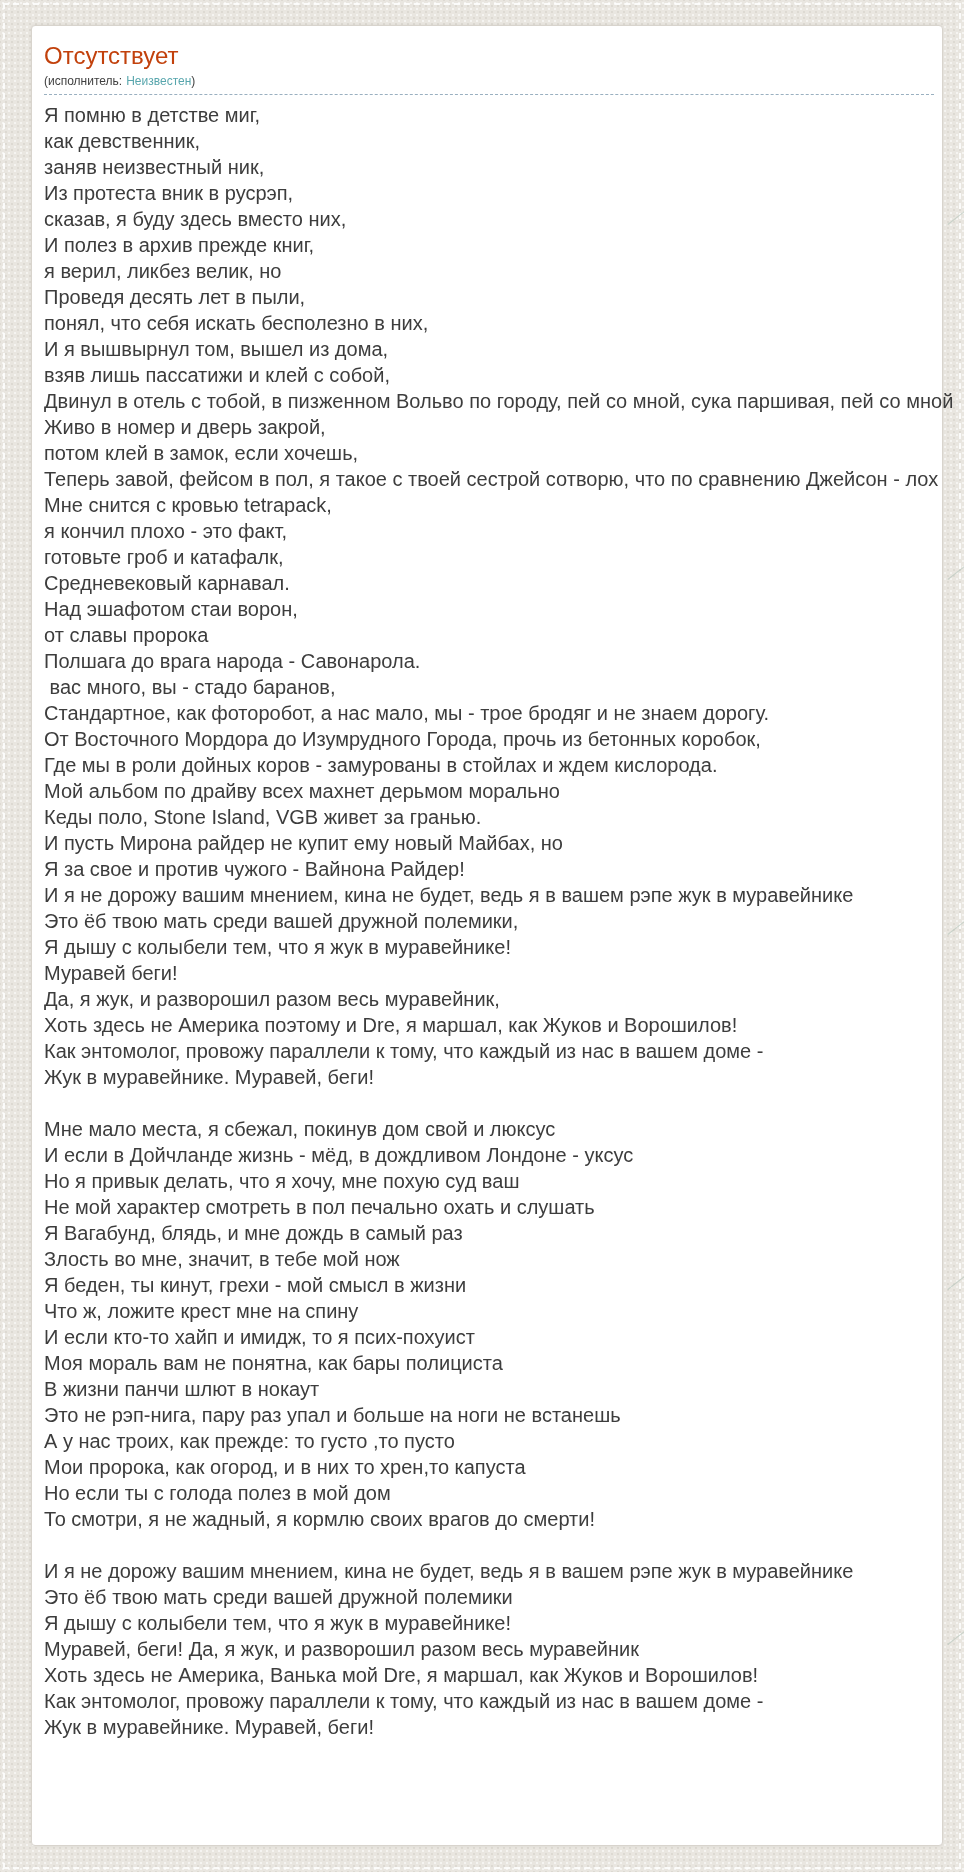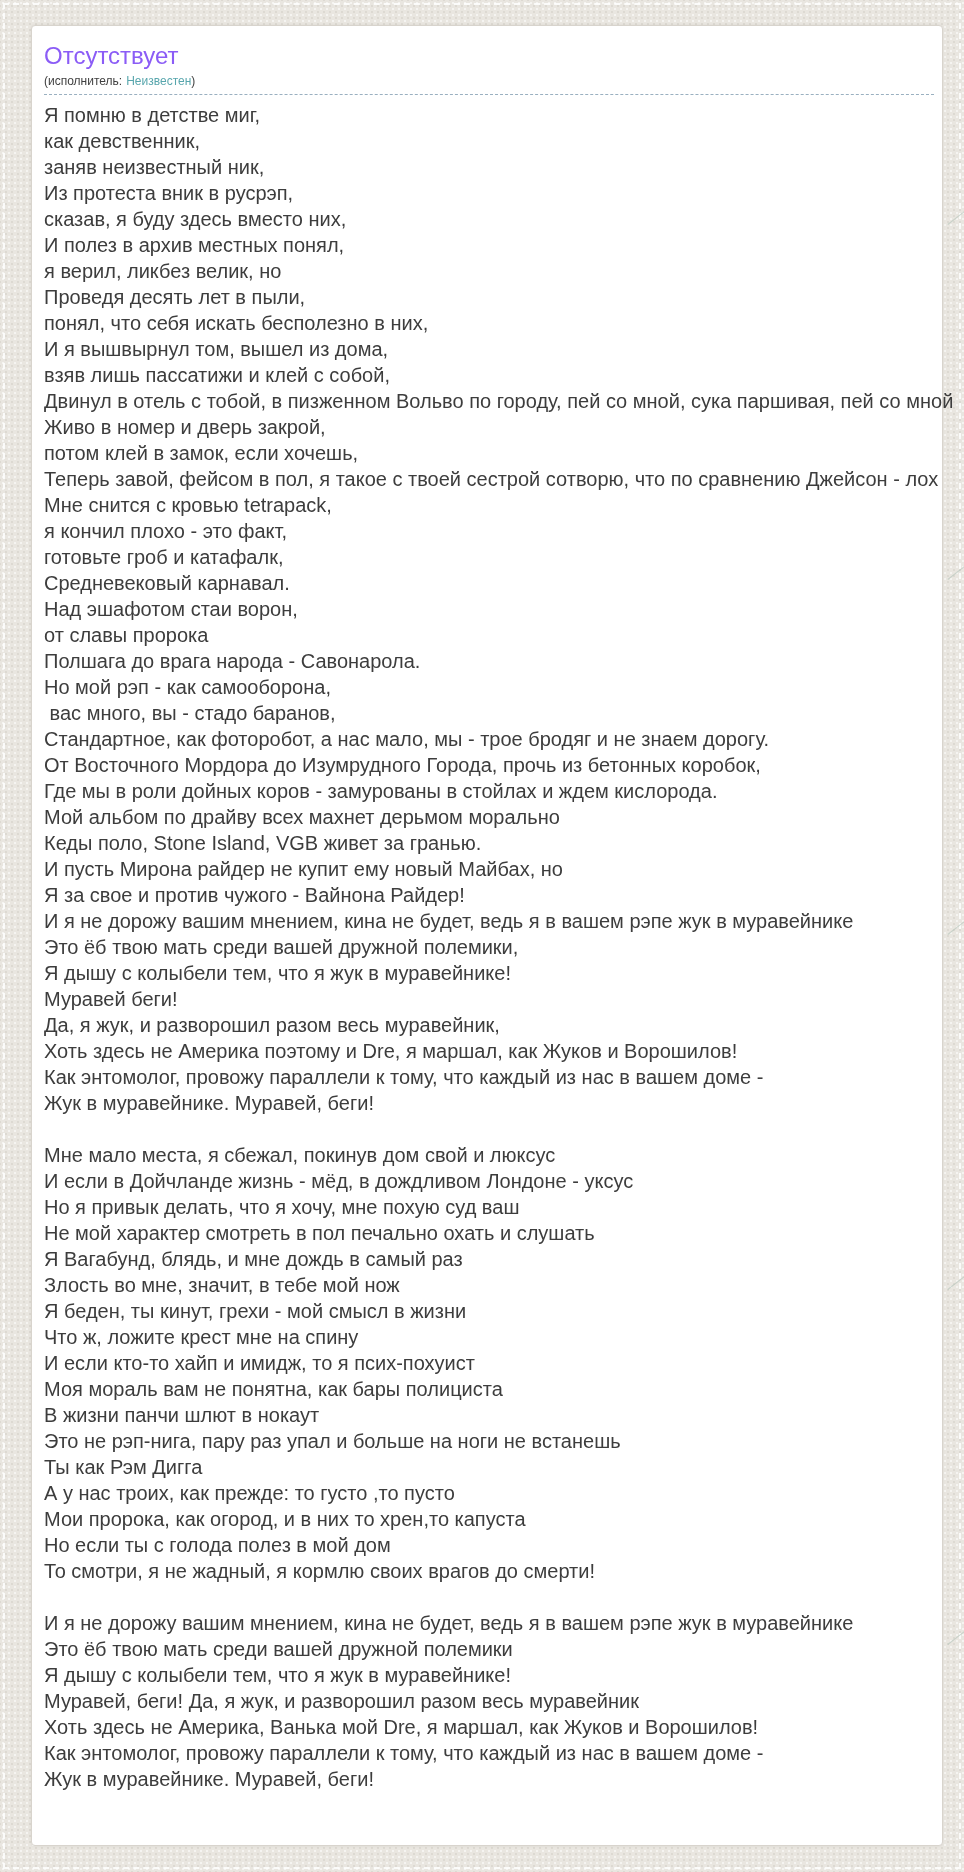--- a/index.html
+++ b/index.html
@@ -62,52 +62,51 @@
 
 <div class="stitch-frame"></div>
 
 <div class="fold-mark" style="top:216px;"></div>
 <div class="fold-mark" style="top:571px;"></div>
 <div class="fold-mark" style="top:926px;"></div>
 <div class="fold-mark" style="top:1281px;"></div>
 <div class="fold-mark" style="top:1636px;"></div>
 
 <div class="card">
-  <h1 class="song-title" style="color: #8b5cf6;">Отсутствует</h1>
+  <h1 class="song-title" style="color: #c2410c;">Отсутствует</h1>
 
   <div class="artist-line">
     <span class="prefix">(исполнитель:</span><a class="artist-link" style="color: rgb(88, 166, 173);">Неизвестен</a><span>)</span>
   </div>
 
   <div class="separator"></div>
 
   <div class="lyrics">
       <div class="lyric-line">Я помню в детстве миг,</div>
       <div class="lyric-line">как девственник,</div>
       <div class="lyric-line">заняв неизвестный ник,</div>
       <div class="lyric-line">Из протеста вник в русрэп,</div>
       <div class="lyric-line">сказав, я буду здесь вместо них,</div>
-      <div class="lyric-line">И полез в архив местных понял,</div>
+      <div class="lyric-line">И полез в архив прежде книг,</div>
       <div class="lyric-line">я верил, ликбез велик, но</div>
       <div class="lyric-line">Проведя десять лет в пыли,</div>
       <div class="lyric-line">понял, что себя искать бесполезно в них,</div>
       <div class="lyric-line">И я вышвырнул том, вышел из дома,</div>
       <div class="lyric-line">взяв лишь пассатижи и клей с собой,</div>
       <div class="lyric-line">Двинул в отель с тобой, в пизженном Вольво по городу, пей со мной, сука паршивая, пей со мной</div>
       <div class="lyric-line">Живо в номер и дверь закрой,</div>
       <div class="lyric-line">потом клей в замок, если хочешь,</div>
       <div class="lyric-line">Теперь завой, фейсом в пол, я такое с твоей сестрой сотворю, что по сравнению Джейсон - лох</div>
       <div class="lyric-line">Мне снится с кровью tetrapack,</div>
       <div class="lyric-line">я кончил плохо - это факт,</div>
       <div class="lyric-line">готовьте гроб и катафалк,</div>
       <div class="lyric-line">Средневековый карнавал.</div>
       <div class="lyric-line">Над эшафотом стаи ворон,</div>
       <div class="lyric-line">от славы пророка</div>
       <div class="lyric-line">Полшага до врага народа - Савонарола.</div>
-      <div class="lyric-line">Но мой рэп - как самооборона,</div>
       <div class="lyric-line"> вас много, вы - стадо баранов,</div>
       <div class="lyric-line">Стандартное, как фоторобот, а нас мало, мы - трое бродяг и не знаем дорогу.</div>
       <div class="lyric-line">От Восточного Мордора до Изумрудного Города, прочь из бетонных коробок,</div>
       <div class="lyric-line">Где мы в роли дойных коров - замурованы в стойлах и ждем кислорода.</div>
       <div class="lyric-line">Мой альбом по драйву всех махнет дерьмом морально</div>
       <div class="lyric-line">Кеды поло, Stone Island, VGB живет за гранью.</div>
       <div class="lyric-line">И пусть Мирона райдер не купит ему новый Майбах, но</div>
       <div class="lyric-line">Я за свое и против чужого - Вайнона Райдер!</div>
       <div class="lyric-line">И я не дорожу вашим мнением, кина не будет, ведь я в вашем рэпе жук в муравейнике</div>
       <div class="lyric-line">Это ёб твою мать среди вашей дружной полемики,</div>
@@ -123,21 +122,20 @@
       <div class="lyric-line">Но я привык делать, что я хочу, мне похую суд ваш</div>
       <div class="lyric-line">Не мой характер смотреть в пол печально охать и слушать</div>
       <div class="lyric-line">Я Вагабунд, блядь, и мне дождь в самый раз</div>
       <div class="lyric-line">Злость во мне, значит, в тебе мой нож</div>
       <div class="lyric-line">Я беден, ты кинут, грехи - мой смысл в жизни</div>
       <div class="lyric-line">Что ж, ложите крест мне на спину</div>
       <div class="lyric-line">И если кто-то хайп и имидж, то я псих-похуист</div>
       <div class="lyric-line">Моя мораль вам не понятна, как бары полициста</div>
       <div class="lyric-line">В жизни панчи шлют в нокаут</div>
       <div class="lyric-line">Это не рэп-нига, пару раз упал и больше на ноги не встанешь</div>
-      <div class="lyric-line">Ты как Рэм Дигга</div>
       <div class="lyric-line">А у нас троих, как прежде: то густо ,то пусто</div>
       <div class="lyric-line">Мои пророка, как огород, и в них то хрен,то капуста</div>
       <div class="lyric-line">Но если ты с голода полез в мой дом</div>
       <div class="lyric-line">То смотри, я не жадный, я кормлю своих врагов до смерти!</div>
       <div class="lyric-line">&nbsp;</div>
       <div class="lyric-line">И я не дорожу вашим мнением, кина не будет, ведь я в вашем рэпе жук в муравейнике</div>
       <div class="lyric-line">Это ёб твою мать среди вашей дружной полемики</div>
       <div class="lyric-line">Я дышу с колыбели тем, что я жук в муравейнике!</div>
       <div class="lyric-line">Муравей, беги! Да, я жук, и разворошил разом весь муравейник</div>
       <div class="lyric-line">Хоть здесь не Америка, Ванька мой Dre, я маршал, как Жуков и Ворошилов!</div>

